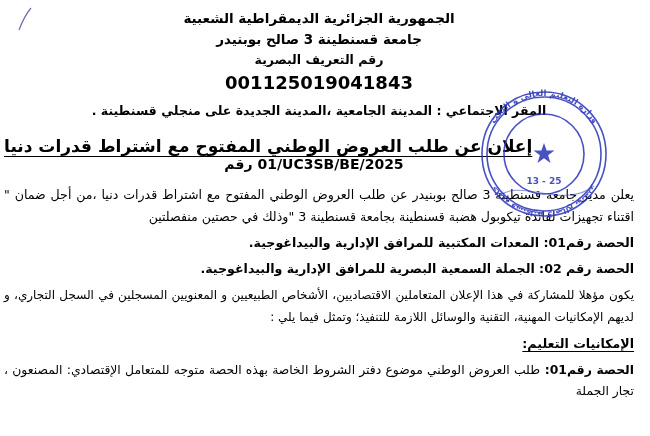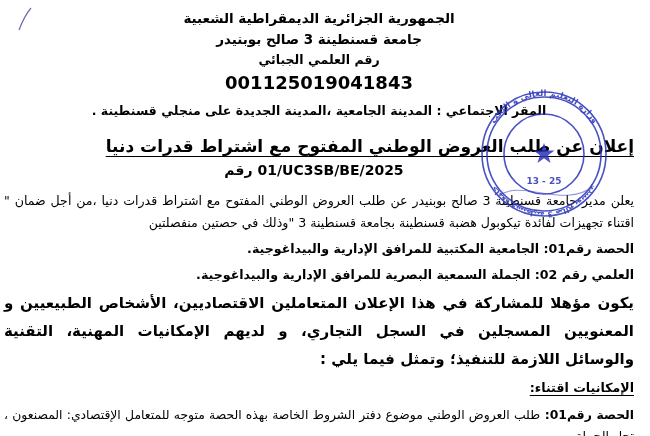--- a/index.html
+++ b/index.html
@@ -47,28 +47,27 @@
     margin-top: 6px;
     text-align: center;
     font-size: 12.5px;
     font-weight: bold;
     white-space: nowrap;
   }
 
   
   .title {
     margin-top: 18px;
-    text-align: right;
+    text-align: left;
     font-size: 17px;
     font-weight: bold;
     text-decoration: underline;
     text-underline-offset: 4px;
   }
   .ref {
-    margin-top: 6px;
     text-align: center;
     font-size: 14px;
     font-weight: bold;
   }
   .ref .refnum {
     direction: ltr;
     unicode-bidi: embed;
     display: inline-block;
     margin-right: 10px;
   }
@@ -88,22 +87,22 @@
   }
   .lot {
     font-size: 12.6px;
     font-weight: bold;
     margin: 3px 0;
   }
   .lot .lot-label {
     font-weight: bold;
   }
   .plain {
-    font-weight: bold;
-    font-size: 15px;
+    font-weight: normal;
+    font-size: 12px;
     line-height: 1.85;
     margin-top: 4px;
   }
   .section-h {
     font-weight: bold;
     font-size: 12.6px;
     text-decoration: underline;
     text-underline-offset: 3px;
     margin-top: 6px;
   }
@@ -143,49 +142,49 @@
 
 <div class="page">
 
   <svg class="pen-mark" viewBox="0 0 22 26">
     <path d="M3 24 C6 16, 10 8, 15 2" stroke="#3a3a9c" stroke-width="1.2" fill="none" opacity=".75"></path>
   </svg>
 
   <div class="header">
     <div class="line">الجمهورية الجزائرية الديمقراطية الشعبية</div>
     <div class="line">جامعة قسنطينة 3 صالح بوبنيدر</div>
-    <div class="line small">رقم العلمي الجبائي</div>
+    <div class="line small">رقم التعريف البصرية</div>
     <div class="line num">001125019041843</div>
   </div>
 
   <div class="addr">المقر الاجتماعي : المدينة الجامعية ،المدينة الجديدة على منجلي قسنطينة .</div>
 
   <div class="title">إعلان عن طلب العروض الوطني المفتوح مع اشتراط قدرات دنيا</div>
   <div class="ref">
     <span class="refnum">01/UC3SB/BE/2025</span>
     <span>رقم</span>
   </div>
 
   <div class="body">
 
     <p class="p-intro">يعلن مدير جامعة قسنطينة 3 صالح بوبنيدر عن طلب العروض الوطني المفتوح مع اشتراط قدرات دنيا ،من أجل ضمان " اقتناء تجهيزات لفائدة تيكوبول هضبة قسنطينة بجامعة قسنطينة 3 "وذلك في حصتين منفصلتين</p>
 
     <p class="lot">
       <span class="lot-label">الحصة رقم01:</span>
-      <span>الجامعية المكتبية للمرافق الإدارية والبيداغوجية.</span>
+      <span>المعدات المكتبية للمرافق الإدارية والبيداغوجية.</span>
     </p>
 
     <p class="lot">
-      <span class="lot-label">العلمي رقم 02:</span>
+      <span class="lot-label">الحصة رقم 02:</span>
       <span>الجملة السمعية البصرية للمرافق الإدارية والبيداغوجية.</span>
     </p>
 
     <p class="plain">يكون مؤهلا للمشاركة في هذا الإعلان المتعاملين الاقتصاديين، الأشخاص الطبيعيين و المعنويين المسجلين في السجل التجاري، و لديهم الإمكانيات المهنية، التقنية والوسائل اللازمة للتنفيذ؛ وتمثل فيما يلي :</p>
 
-    <p class="section-h">الإمكانيات اقتناء:</p>
+    <p class="section-h">الإمكانيات التعليم:</p>
 
     <p class="last-line">
       <span>الحصة رقم01:</span>
       <span class="tail">طلب العروض الوطني موضوع دفتر الشروط الخاصة بهذه الحصة متوجه للمتعامل الإقتصادي: المصنعون ، تجار الجملة</span>
     </p>
   </div>
 
   <div class="stamp">
     <svg viewBox="0 0 152 152" width="152" height="152">
       <defs>

